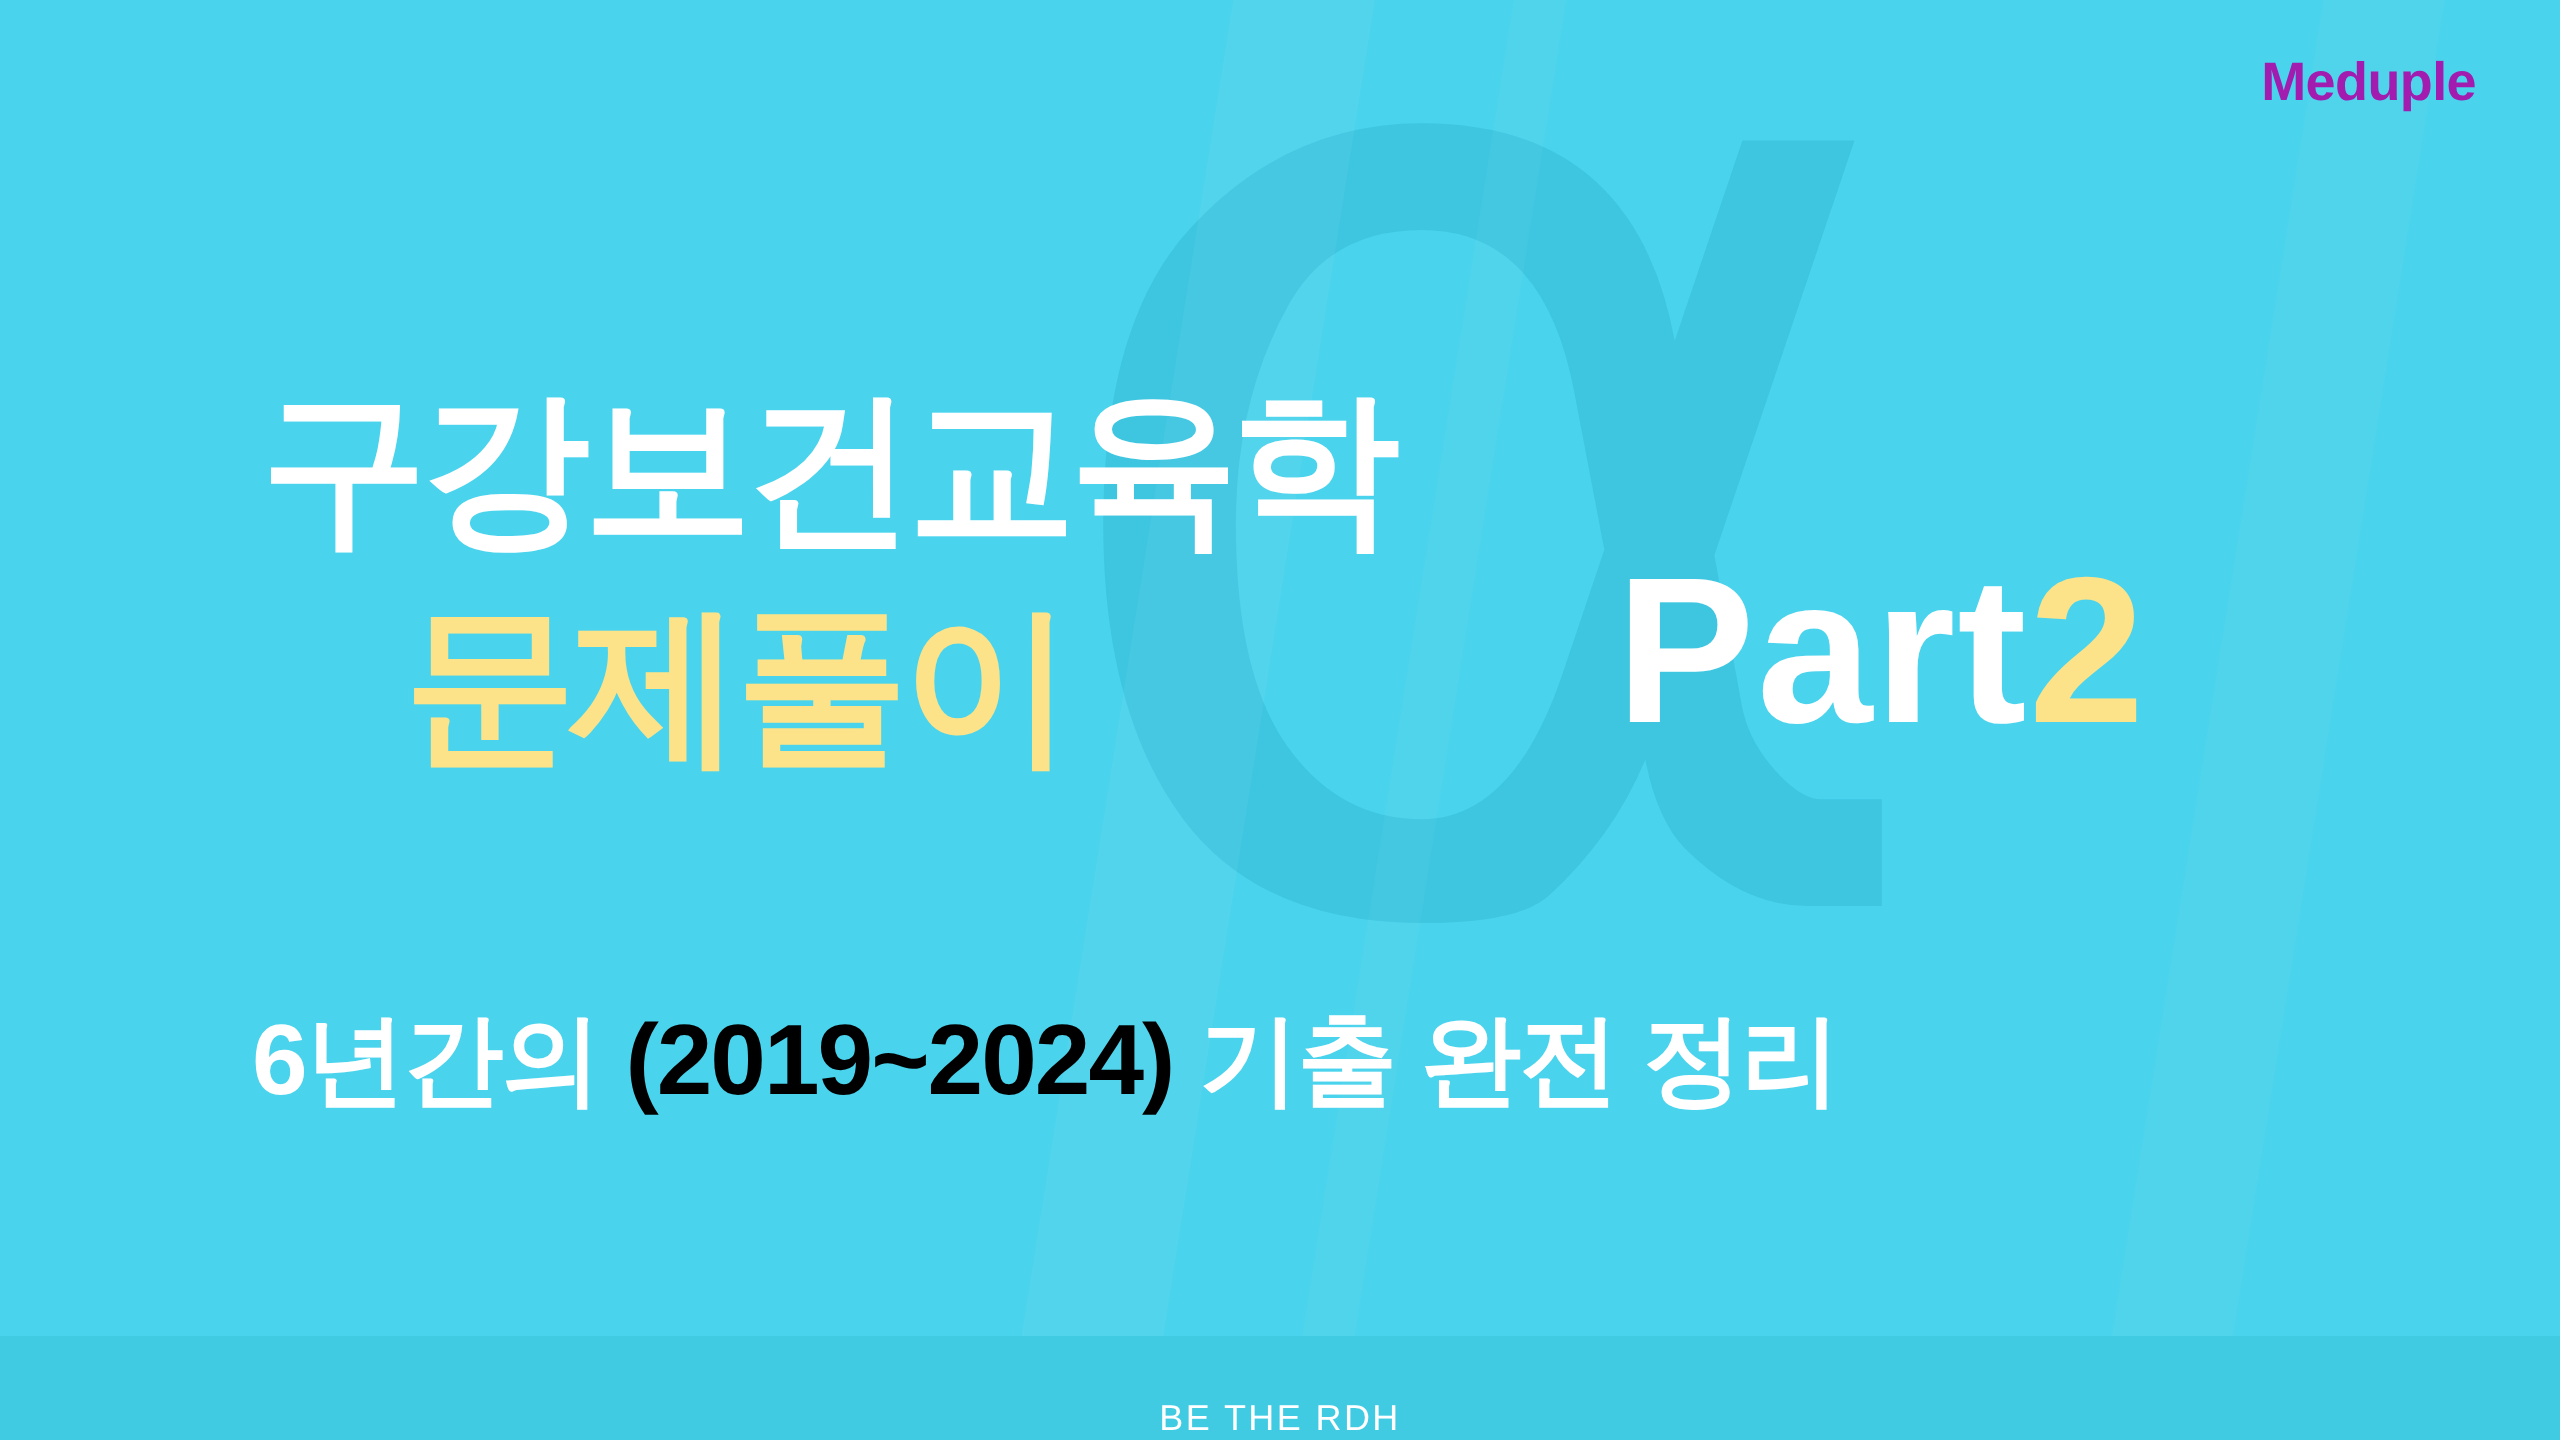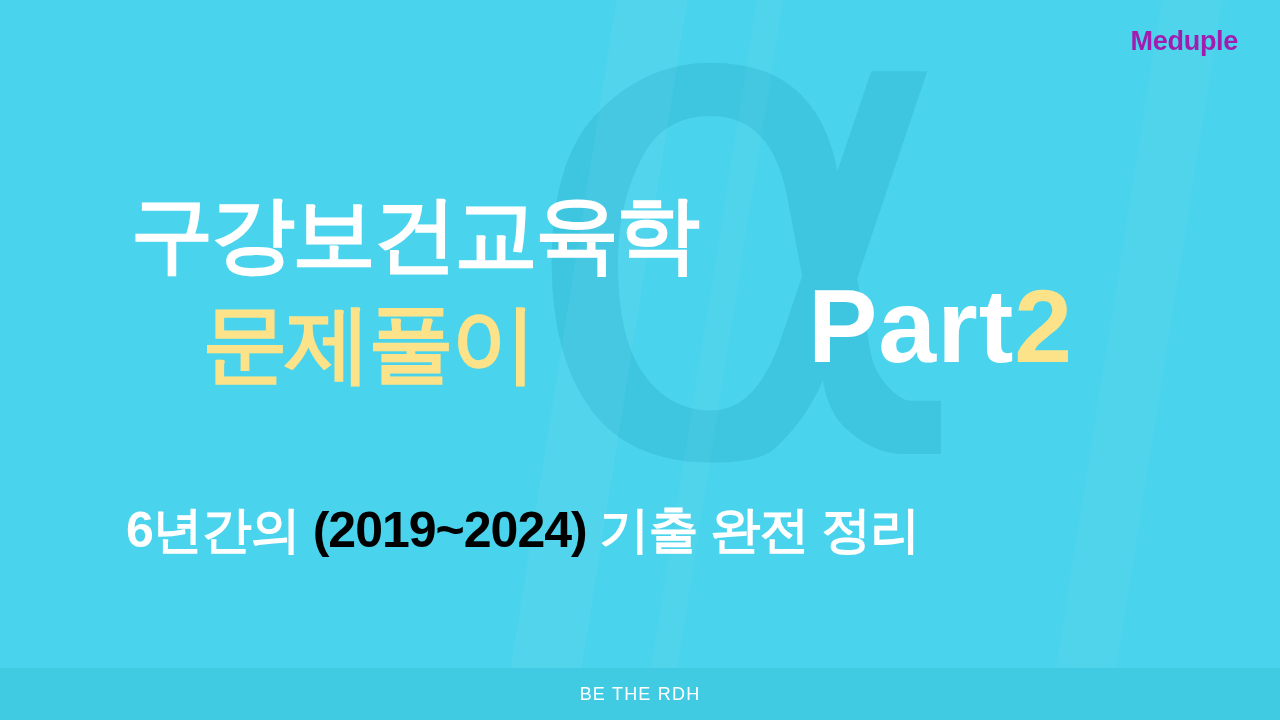--- a/index.html
+++ b/index.html
@@ -151,21 +151,21 @@
 
   
   .footer-band {
     position: absolute;
     left: 0;
     bottom: 0;
     width: 1280px;
     height: 52px;
     background: #40cbe3;
     display: flex;
-    align-items: center;
+    align-items: flex-end;
     justify-content: center;
   }
   .footer-text {
     color: #ffffff;
     font-size: 18px;
     font-weight: 500;
     letter-spacing: 1.2px;
   }
 </style>
 </head>

